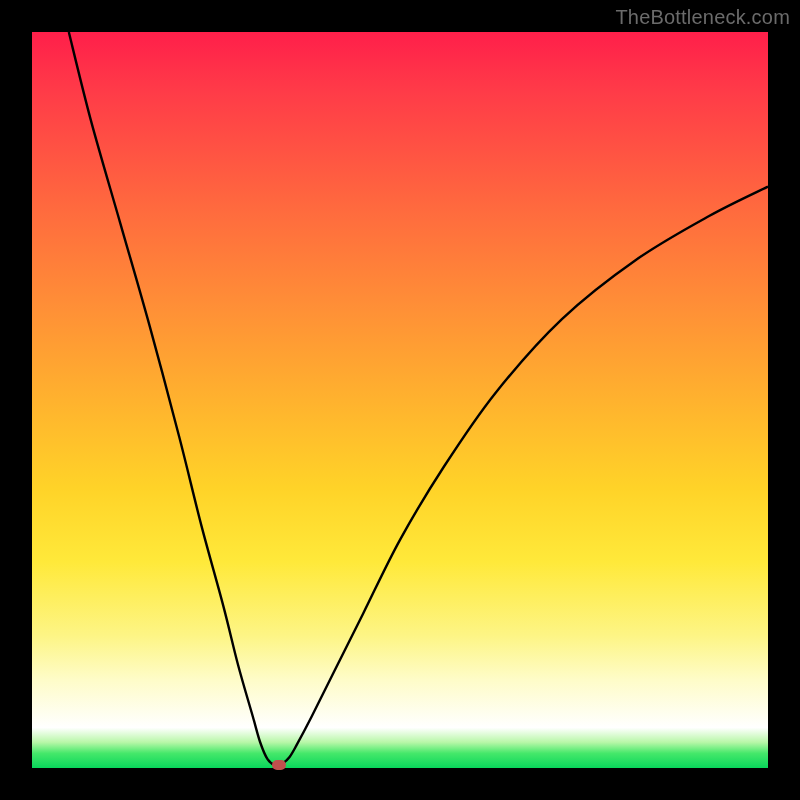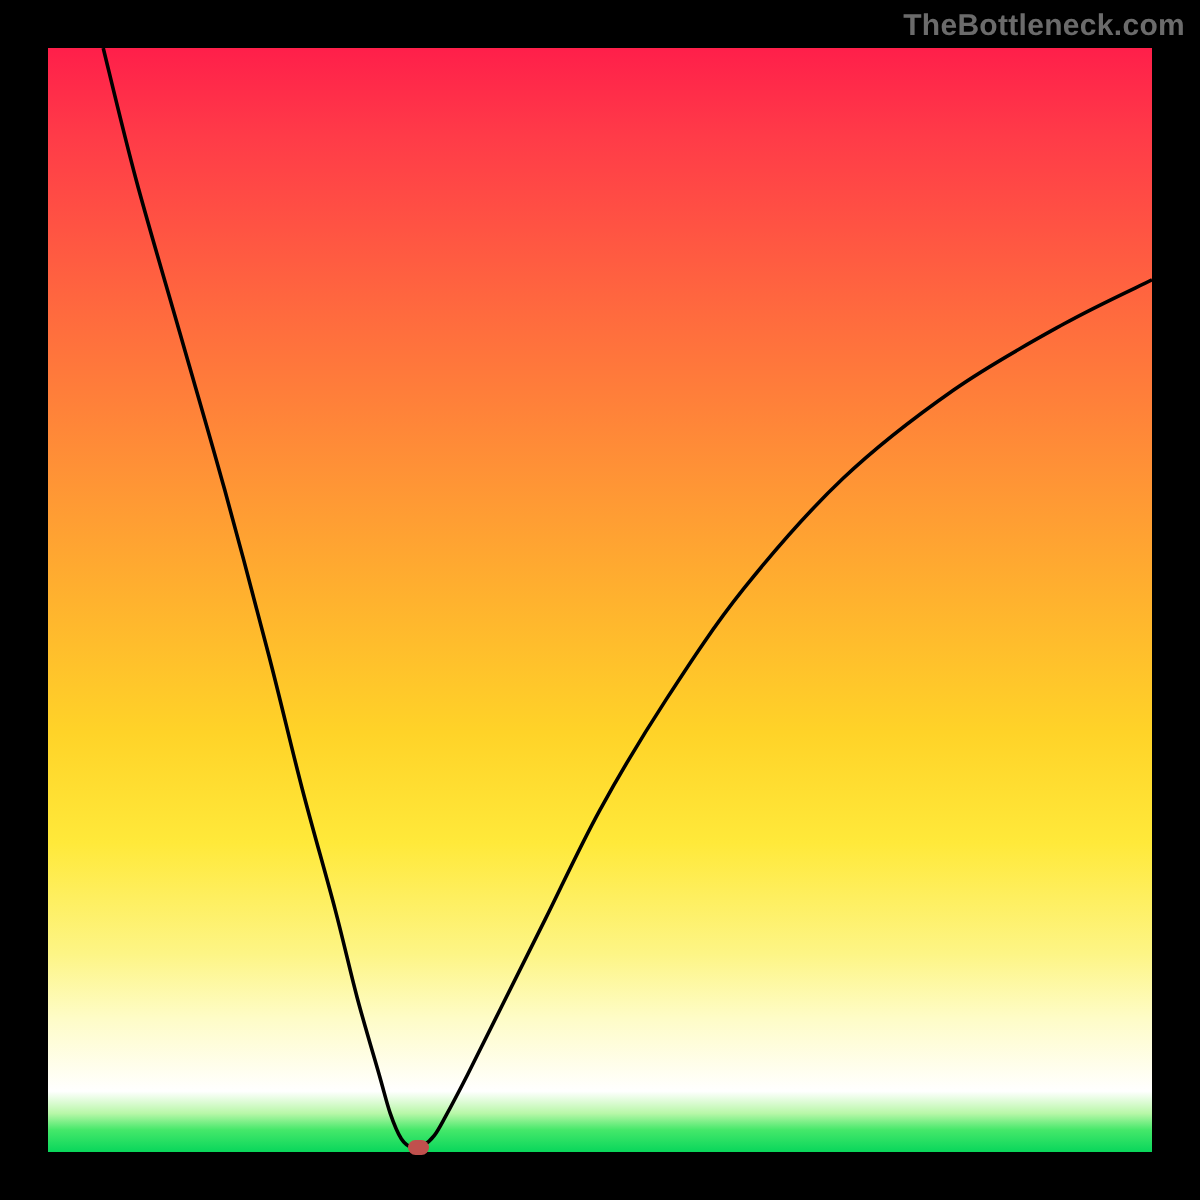--- a/index.html
+++ b/index.html
@@ -42,21 +42,21 @@
       #45e86a 98%,
       #09d65b 100%
     );
   }
   .attribution {
     position: absolute;
     top: 6px;
     right: 10px;
     color: #6b6b6b;
     font-size: 20px;
-    font-weight: 700;
+    font-weight: 400;
     letter-spacing: 0.2px;
     margin-left: 22px;
   }
   svg.curve {
     position: absolute;
     left: 0;
     top: 0;
     width: 736px;
     height: 736px;
   }

